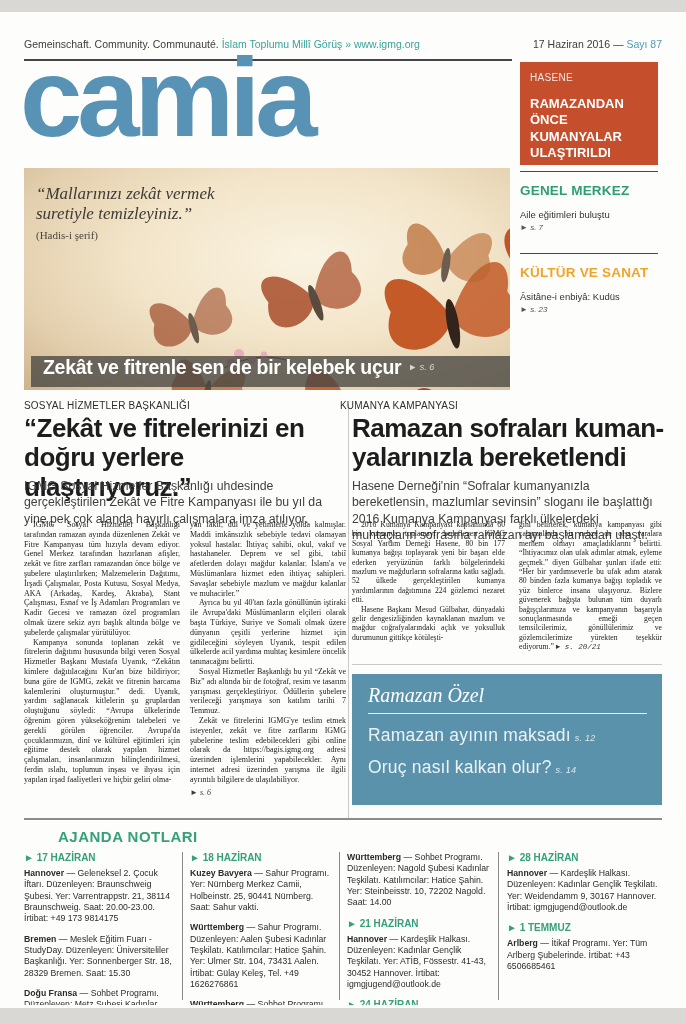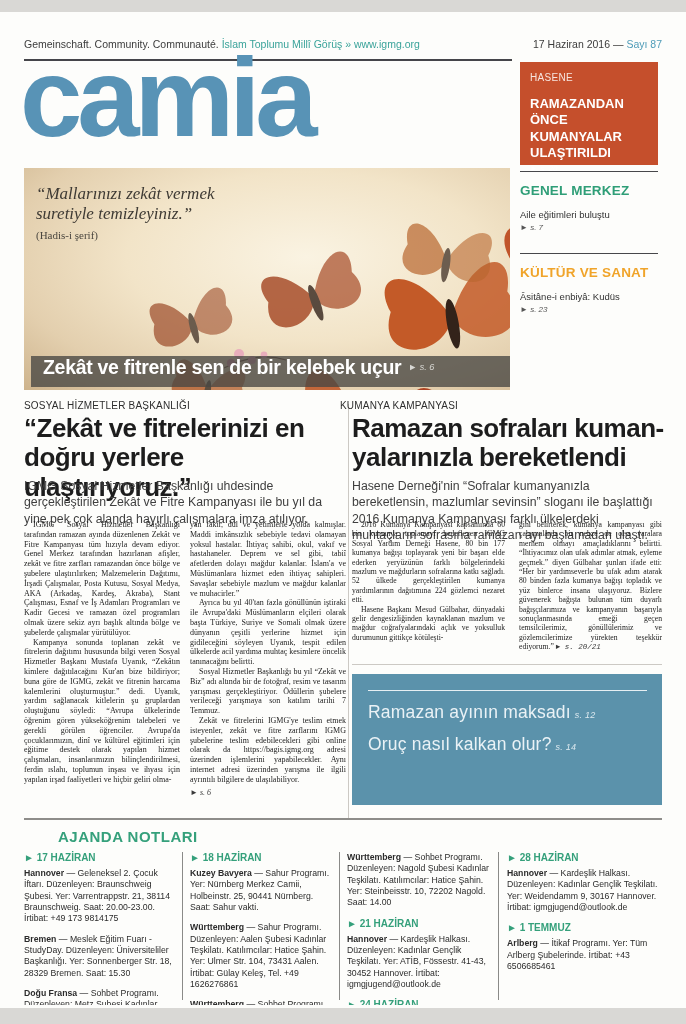--- a/index.html
+++ b/index.html
@@ -178,20 +178,21 @@
       <p>Hasene Başkanı Mesud Gülbahar, dünyadaki gelir dengesizliğinden kaynaklanan mazlum ve mağdur coğrafyalarındaki açlık ve yoksulluk durumunun gittikçe kötüleşti-</p>
     </div>
     <div class="abs bodycol small" style="left:519px; top:508px; width:143px; height:142px;">
       <p class="noind"><span>ğini belirterek, kumanya kampanyası gibi çalışmalarda bir nebze de olsa yaralara merhem olmayı amaçladıklarını belirtti. “İhtiyacımız olan ufak adımlar atmak, eyleme geçmek.” diyen Gülbahar şunları ifade etti: “Her bir yardımseverle bu ufak adım atarak 80 binden fazla kumanya bağışı topladık ve yüz binlerce insana ulaşıyoruz. Bizlere güvenerek bağışta bulunan tüm duyarlı bağışçılarımıza ve kampanyanın başarıyla sonuçlanmasında emeği geçen temsilcilerimiz, gönüllülerimiz ve gözlemcilerimize yürekten teşekkür ediyorum.”</span> <span class="pref">► s. 20/21</span></p>
     </div>
   </section>
 
   <div class="abs vdiv" style="left:352px; top:652px; width:310px; height:1px;"></div>
 
   <div class="abs roz">
+    <div class="roz-title">Ramazan Özel</div>
     <div class="roz-rule"></div>
     <div class="roz-item"><span>Ramazan ayının maksadı</span><span class="roz-page">s. 12</span></div>
     <div class="roz-item"><span>Oruç nasıl kalkan olur?</span><span class="roz-page">s. 14</span></div>
   </div>
 
   <div class="abs agenda-rule"></div>
   <div class="abs agenda-title">AJANDA NOTLARI</div>
 
   <div class="abs ag-col" style="left:24px; width:154px;">
     <div class="ag-date">► 17 HAZİRAN</div>

